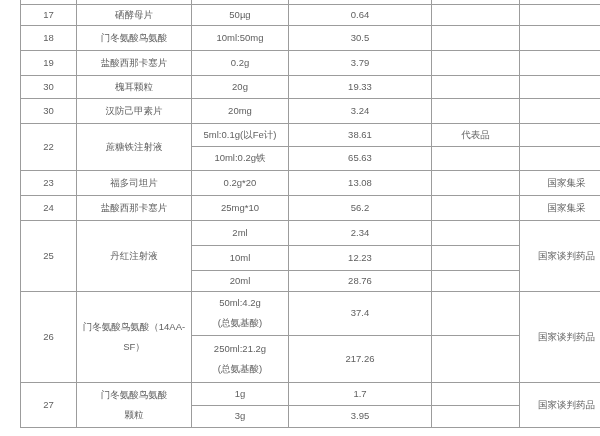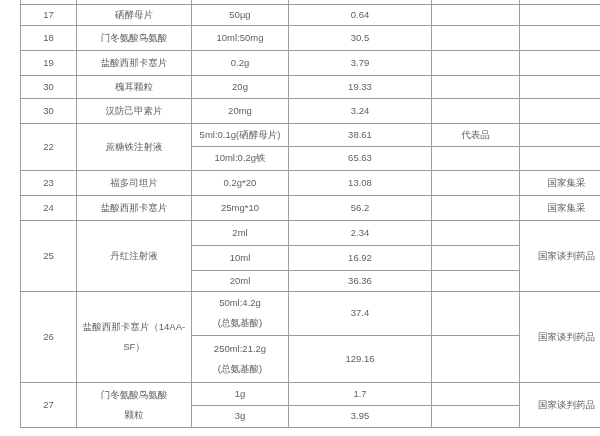--- a/index.html
+++ b/index.html
@@ -83,21 +83,21 @@
     <td>汉防己甲素片</td>
     <td>20mg</td>
     <td>3.24</td>
     <td></td>
     <td></td>
   </tr>
 
   <tr style="height:23px">
     <td rowspan="2">22</td>
     <td rowspan="2">蔗糖铁注射液</td>
-    <td>5ml:0.1g(硒酵母片)</td>
+    <td>5ml:0.1g(以Fe计)</td>
     <td>38.61</td>
     <td>代表品</td>
     <td></td>
   </tr>
   <tr style="height:24px">
     <td>10ml:0.2g铁</td>
     <td>65.63</td>
     <td></td>
     <td></td>
   </tr>
@@ -123,43 +123,43 @@
   <tr style="height:25px">
     <td rowspan="3">25</td>
     <td rowspan="3">丹红注射液</td>
     <td>2ml</td>
     <td>2.34</td>
     <td></td>
     <td rowspan="3">国家谈判药品</td>
   </tr>
   <tr style="height:25px">
     <td>10ml</td>
-    <td>16.92</td>
+    <td>12.23</td>
     <td></td>
   </tr>
   <tr style="height:21px">
     <td>20ml</td>
-    <td>36.36</td>
+    <td>28.76</td>
     <td></td>
   </tr>
 
   <tr style="height:44px">
     <td rowspan="2">26</td>
-    <td rowspan="2">盐酸西那卡塞片（14AA-
+    <td rowspan="2">门冬氨酸鸟氨酸（14AA-
 SF）</td>
     <td>50ml:4.2g
 (总氨基酸)</td>
     <td>37.4</td>
     <td></td>
     <td rowspan="2">国家谈判药品</td>
   </tr>
   <tr style="height:47px">
     <td>250ml:21.2g
 (总氨基酸)</td>
-    <td>129.16</td>
+    <td>217.26</td>
     <td></td>
   </tr>
 
   <tr style="height:23px">
     <td rowspan="2">27</td>
     <td rowspan="2">门冬氨酸鸟氨酸
 颗粒</td>
     <td>1g</td>
     <td>1.7</td>
     <td></td>

